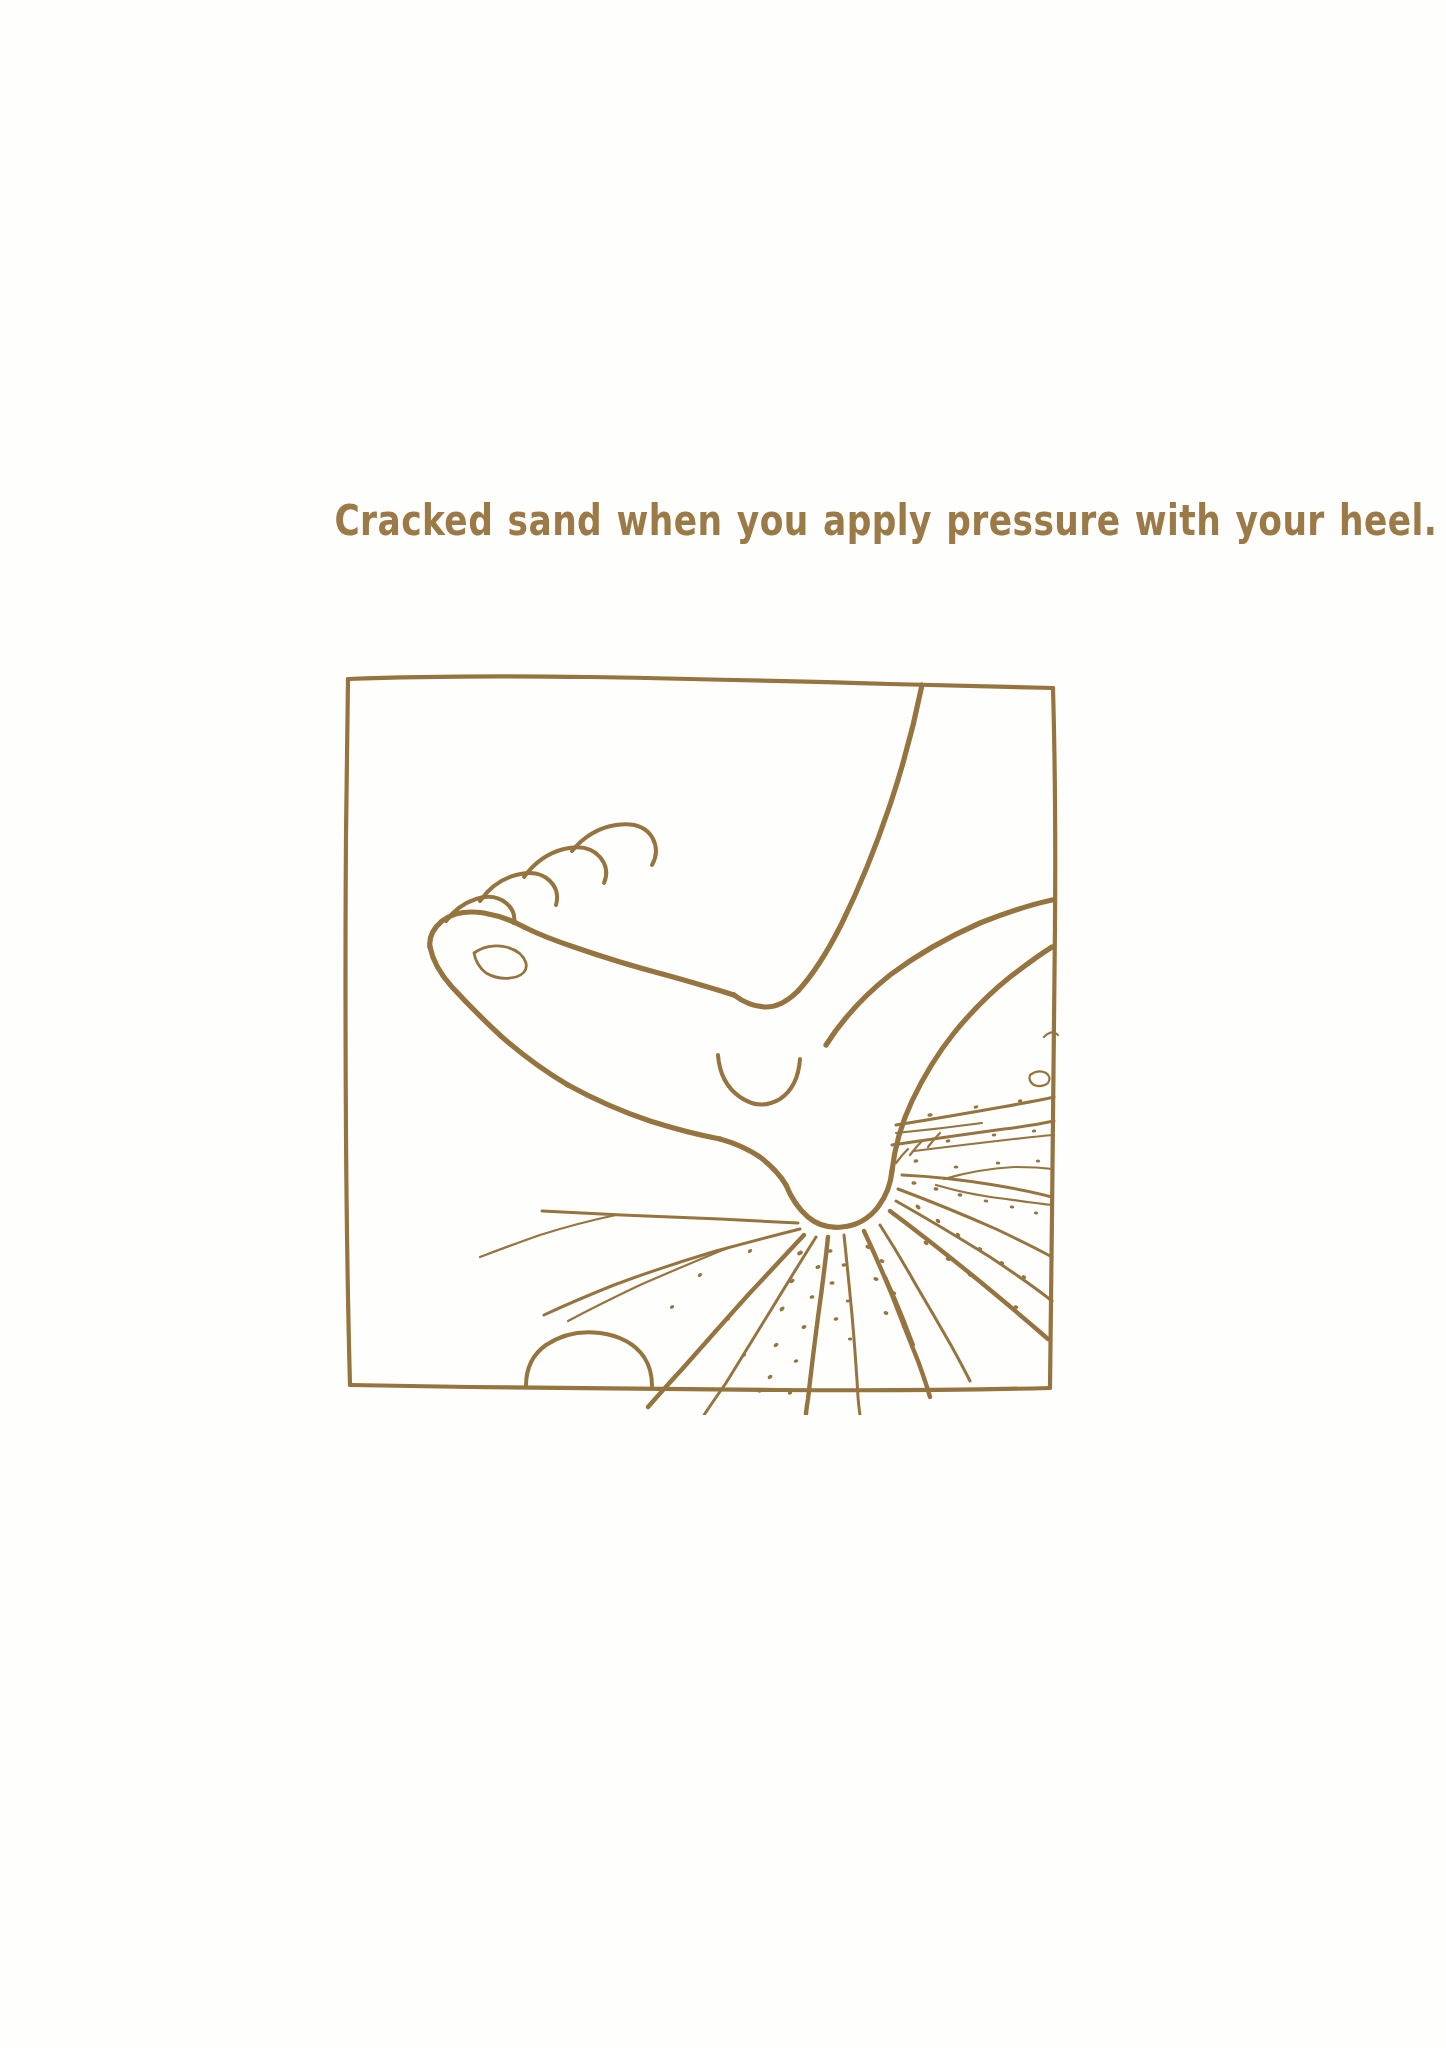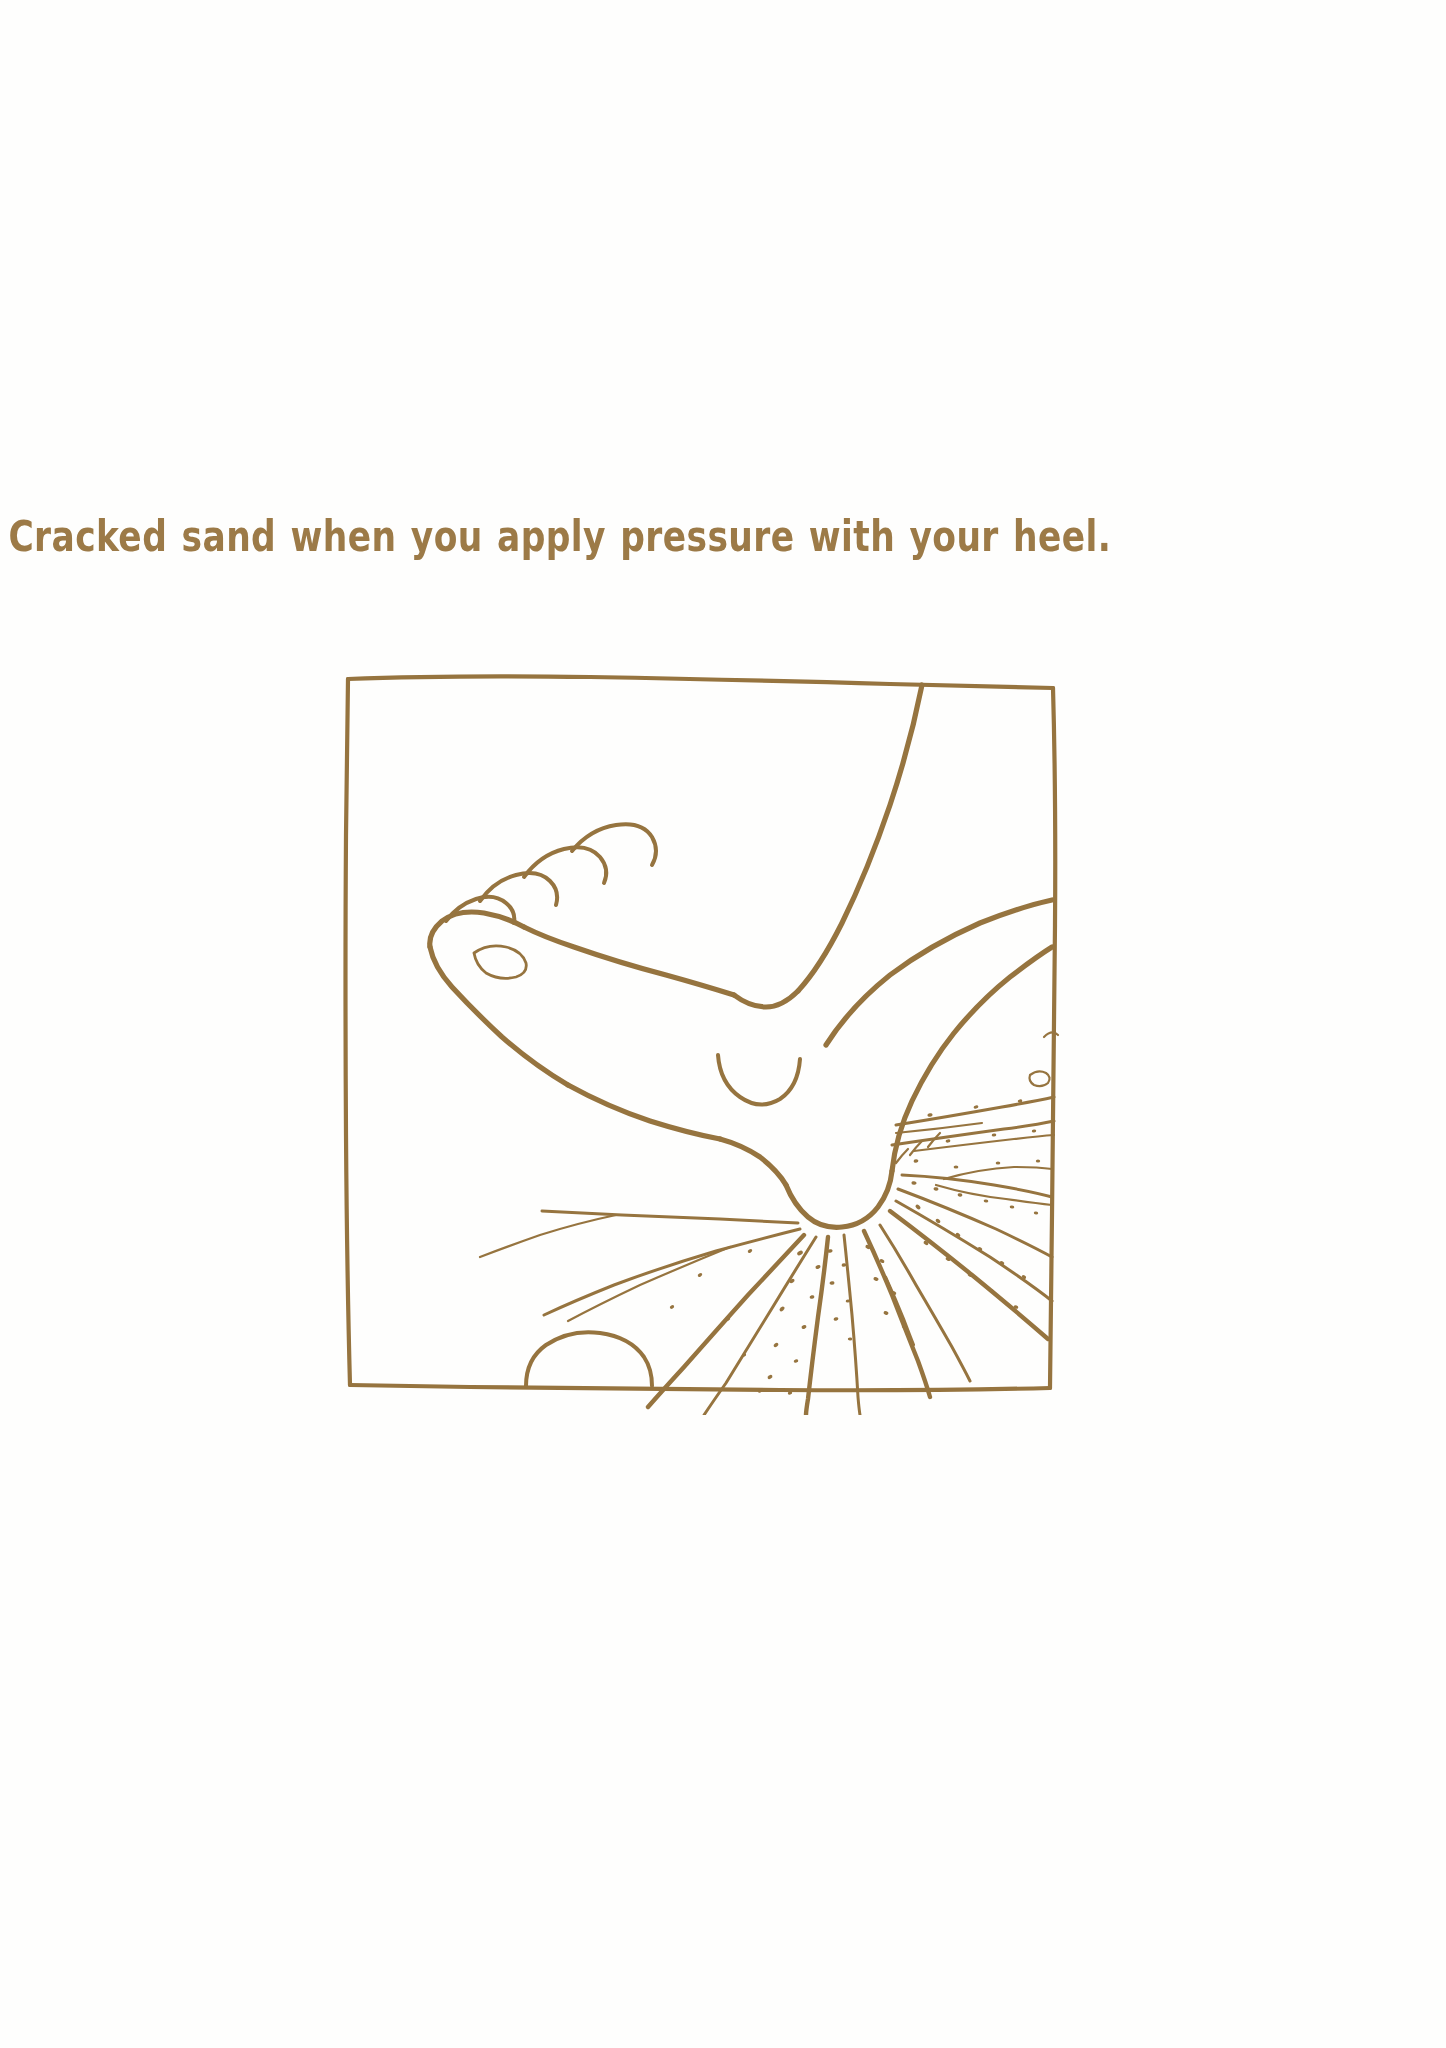--- a/index.html
+++ b/index.html
@@ -19,22 +19,22 @@
     position: absolute;
     inset: 0;
     background: #fefefd;
   }
 
   
   #caption-block {
     position: absolute;
     left: 0;
     right: 0;
-    top: 512px;
-    text-align: left;
+    top: 496px;
+    text-align: right;
   }
   #caption-text {
     display: inline-block;
     color: #9c7a47;
     font-family: "DejaVu Sans", sans-serif;
     font-size: 35px;
     font-weight: 700;
     letter-spacing: 0.4px;
     word-spacing: 2px;
     line-height: 1.15;

